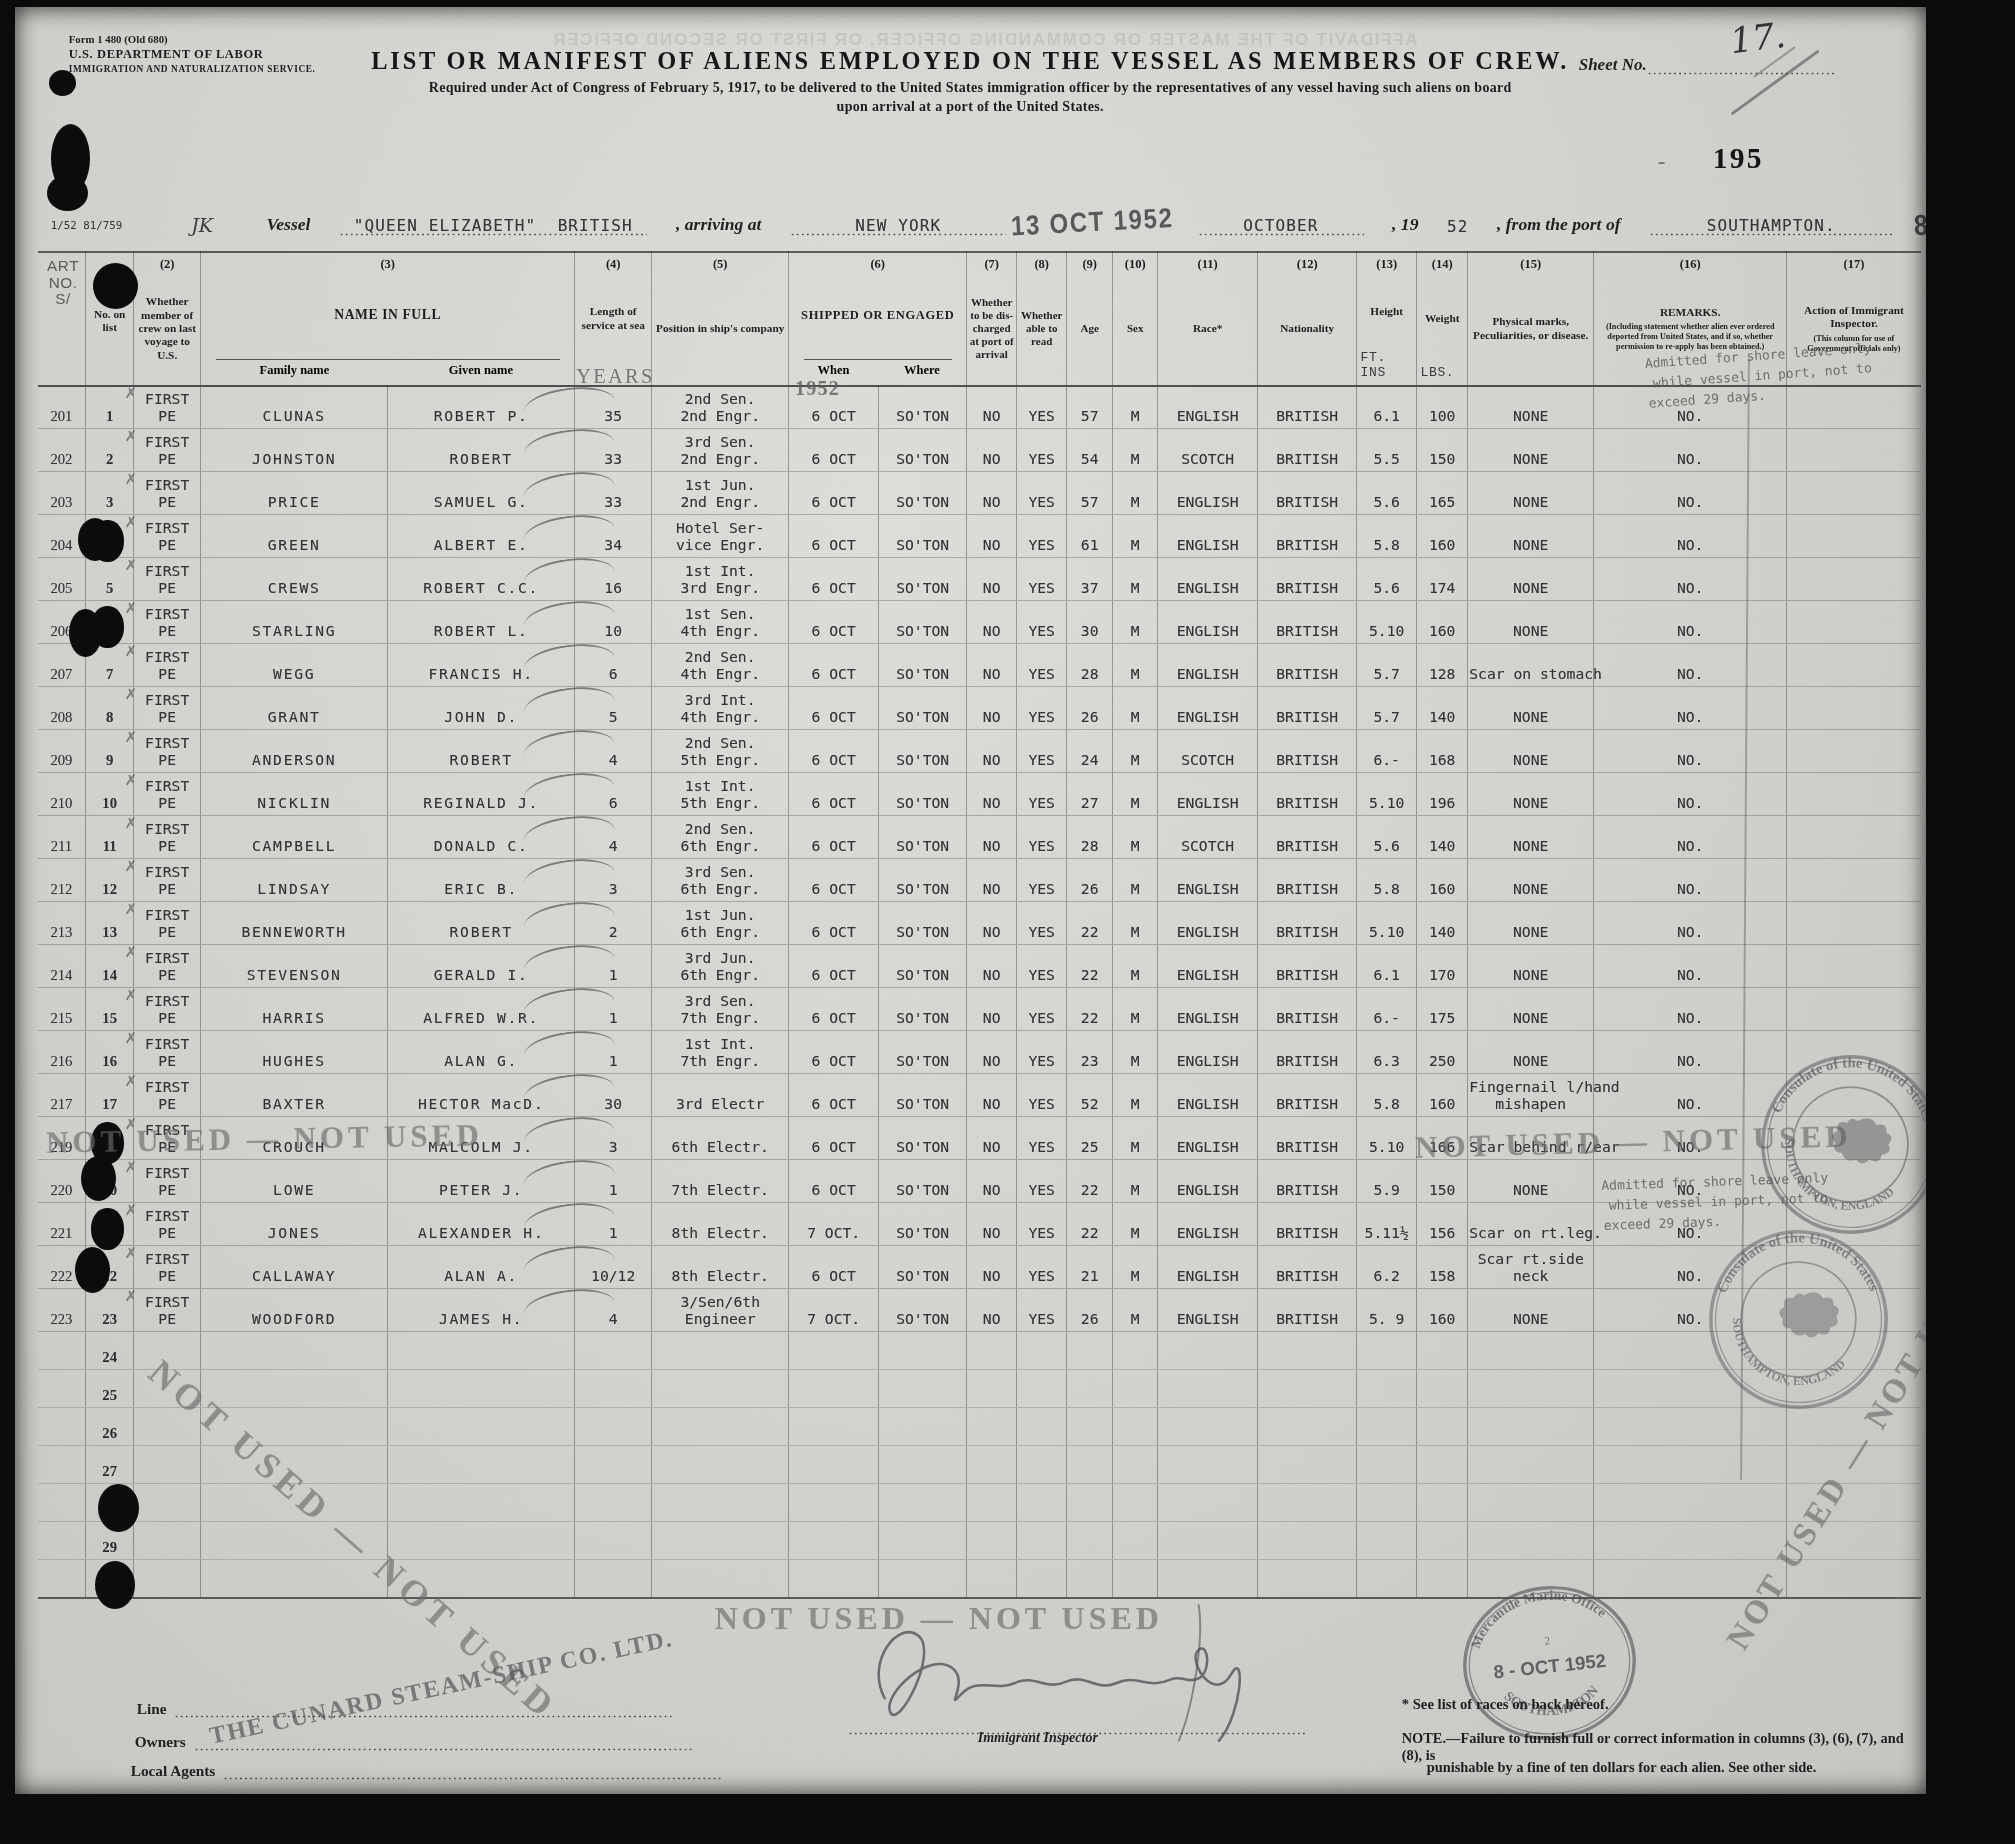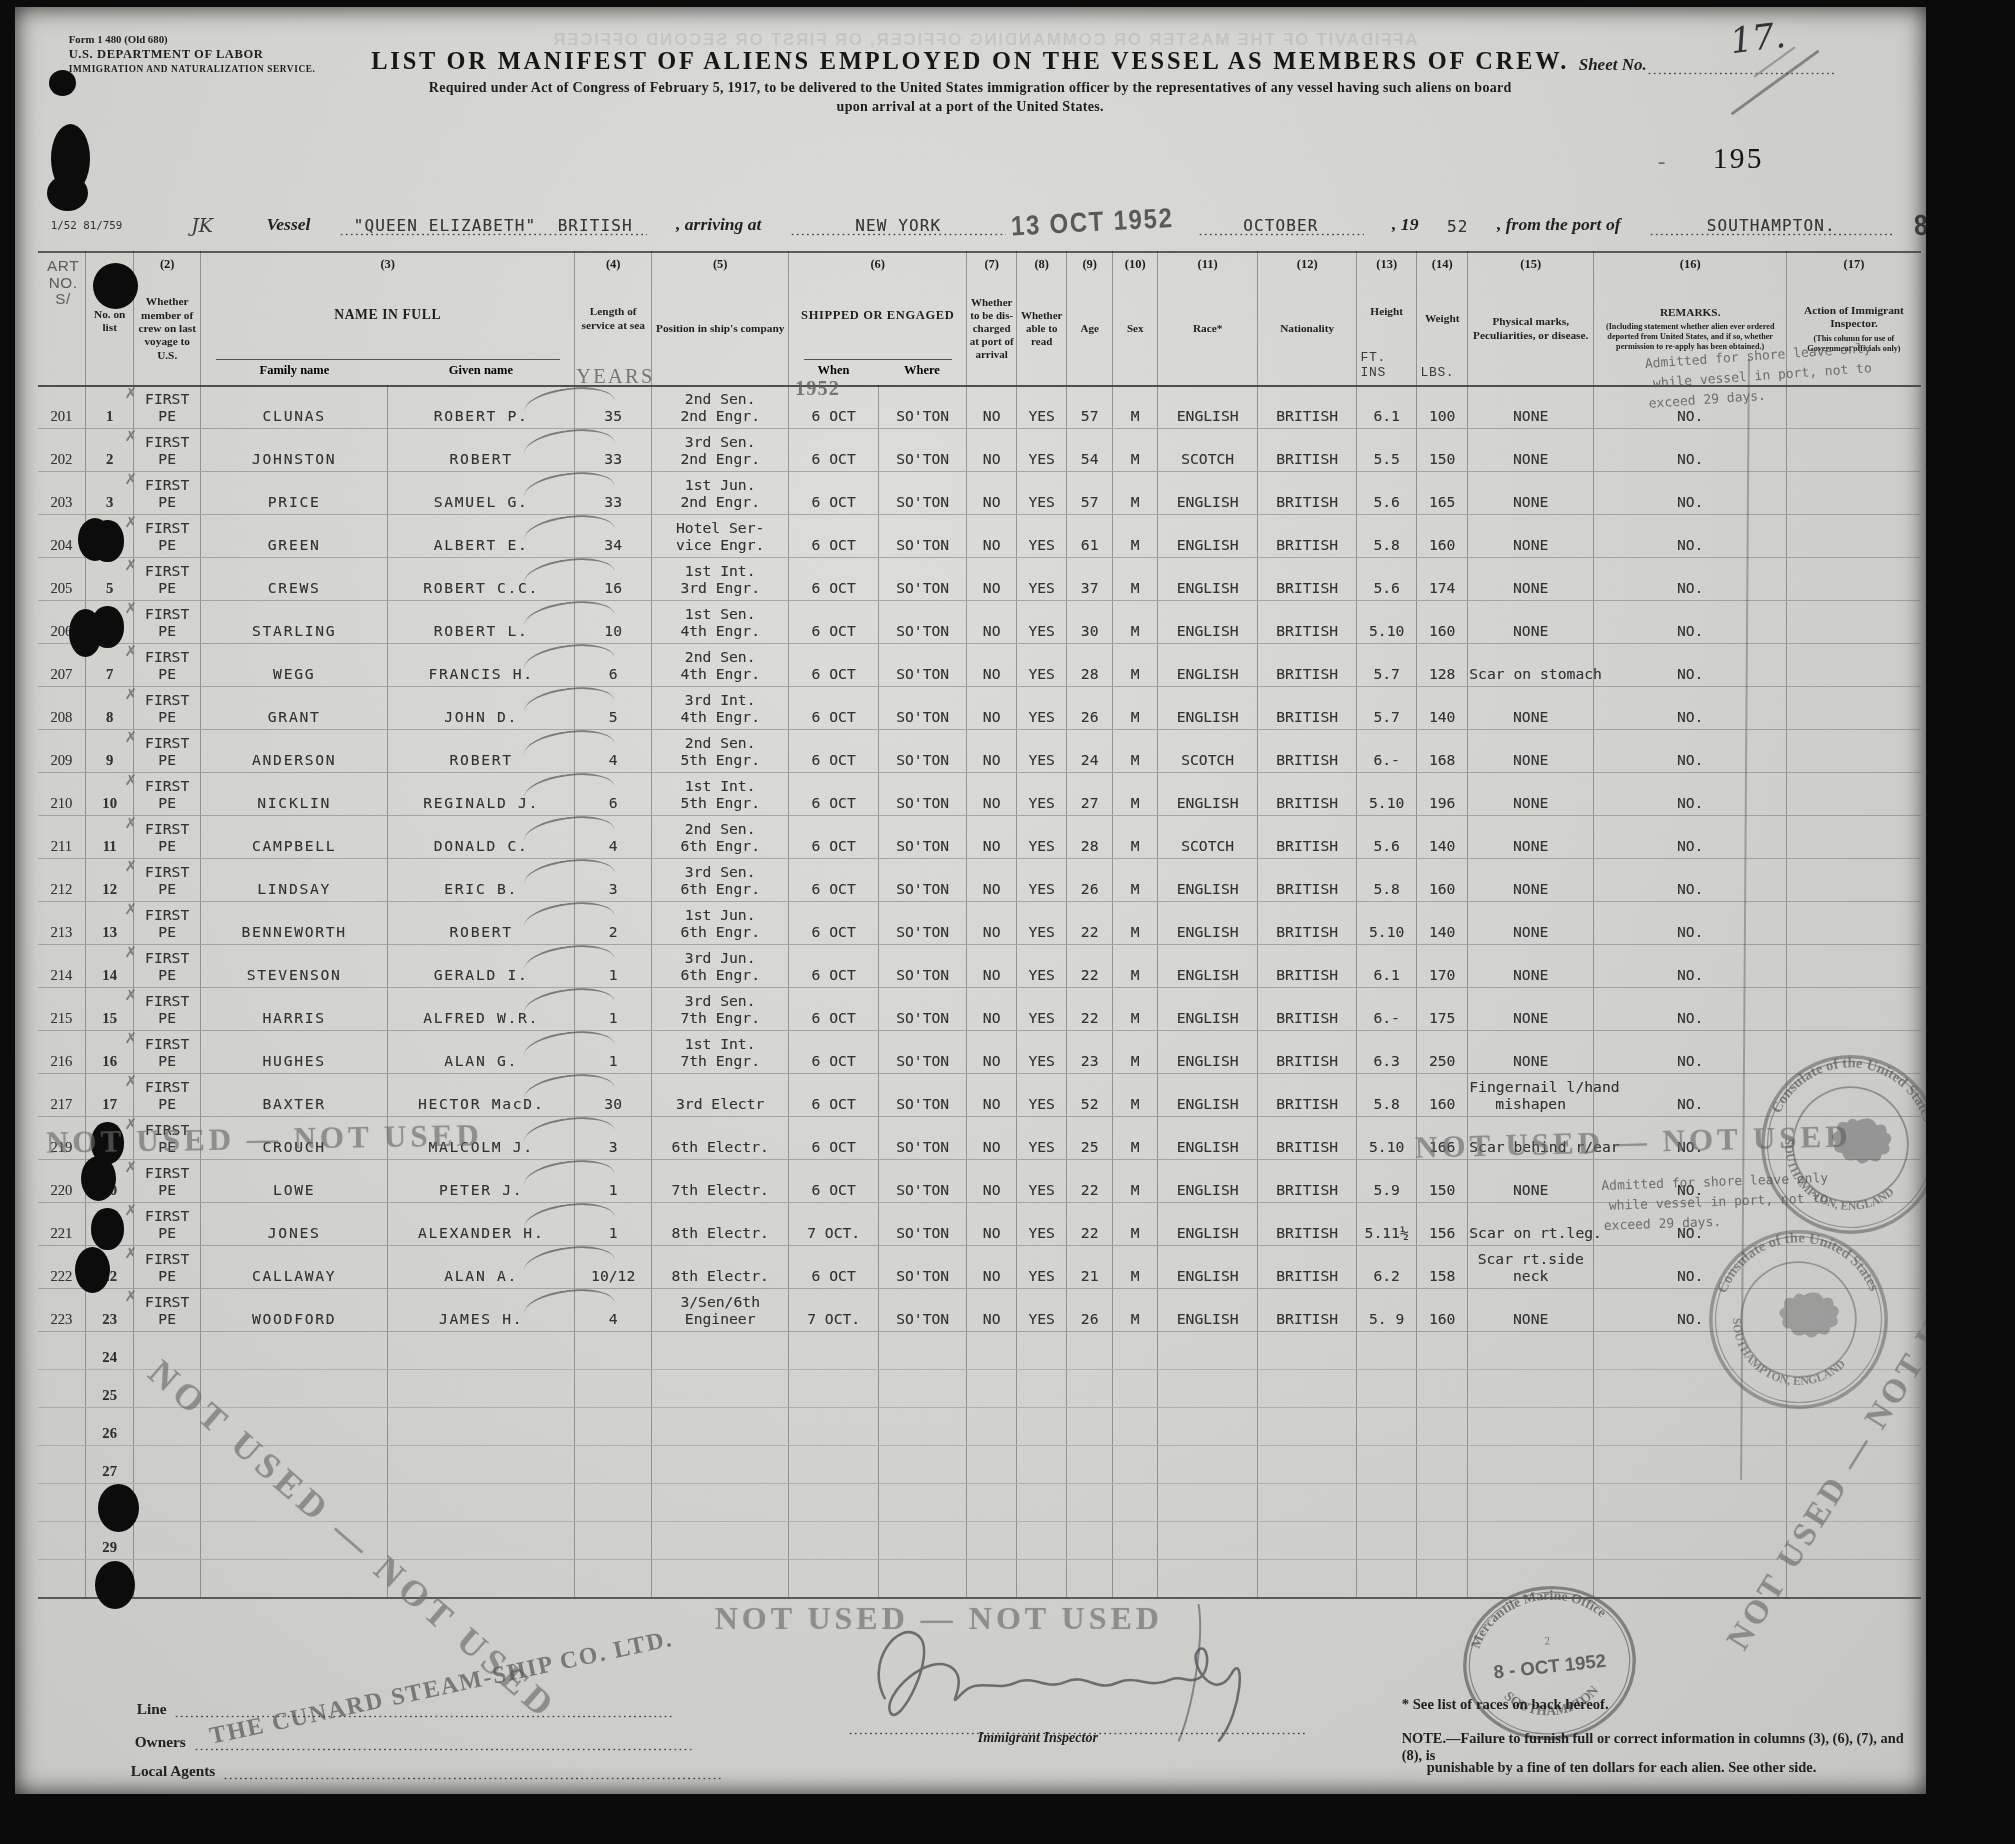--- a/index.html
+++ b/index.html
@@ -55,21 +55,21 @@
     position:absolute; left:0; top:40px; width:100%; text-align:center;
     font-size:24.4px; font-weight:bold; letter-spacing:2.8px; color:#17171a; margin:0;
   }
   .subtitle1, .subtitle2 {
     position:absolute; width:100%; text-align:center; font-weight:bold;
     font-size:14px; color:#1d1d20; letter-spacing:0.3px;
   }
   .subtitle1 { top:73px; }
   .subtitle2 { top:92px; }
 
-  .pagenum { position:absolute; left:1698px; top:135px; font-size:29.5px; font-weight:normal; letter-spacing:2.3px; color:#151518; }
+  .pagenum { position:absolute; left:1698px; top:135px; font-size:29.5px; font-weight:bold; letter-spacing:2.3px; color:#151518; }
   .pagedash { position:absolute; left:1643px; top:142px; font-size:23px; color:rgba(40,40,44,.6); }
 
   
   .vesselline {
     position:absolute; left:36px; top:192px; width:1864px; height:37px;
     display:flex; align-items:flex-end; white-space:nowrap; color:#222;gap:24px;
   }
   .formref { font-size:10.8px; font-family:"DejaVu Sans Mono", monospace; color:#333; margin-right:45px; padding-bottom:3.4px;}
   .handjk { font-size:19px; color:#3c3c40; font-family:"DejaVu Serif", serif; font-style:italic; margin-right:25px; }
   .ital { font-size:17.6px; font-style:italic; font-weight:bold; padding:0 4.5px 1.1px 4.5px; }

